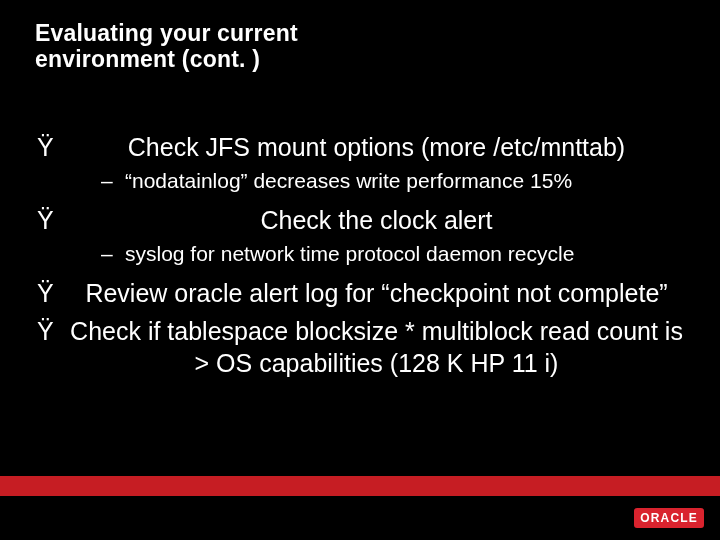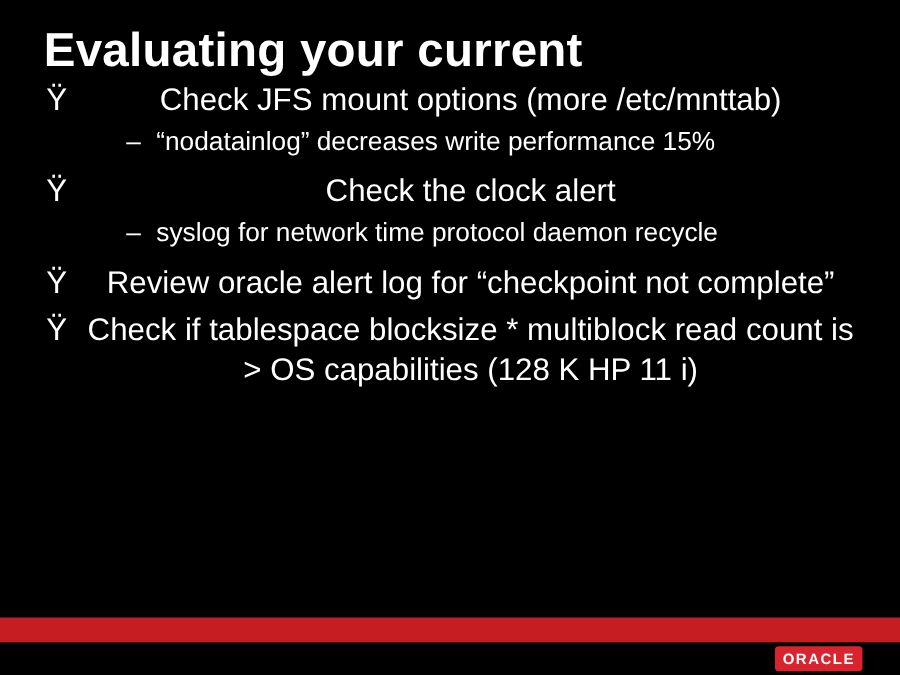--- a/index.html
+++ b/index.html
@@ -10,23 +10,24 @@
     font-family: Arial, Helvetica, sans-serif;
     position: relative;
   }
   .slide {
     width: 720px;
     height: 540px;
     position: relative;
     padding: 20px 30px 0 35px;
   }
   .title {
-    font-size: 38px;
+    font-size: 23px;
     font-weight: bold;
     line-height: 1.15;
+    margin-bottom: 58px;
     letter-spacing: 0.2px;
   }
   .content {
     padding-left: 2px;
   }
   .level1 {
     font-size: 25px;
     line-height: 1.28;
     margin-bottom: 4px;
     display: flex;
@@ -58,26 +59,26 @@
     position: absolute;
     left: 0;
     bottom: 0;
     width: 720px;
   }
   .red-bar {
     height: 20px;
     background: #c61d23;
   }
   .black-bar {
-    height: 26px;
+    height: 44px;
     background: #000;
     display: flex;
     align-items: center;
     justify-content: flex-end;
-    padding-right: 30px;
+    padding-right: 16px;
   }
   .logo {
     display: inline-flex;
     align-items: center;
     height: 20px;
     background: #d9232e;
     border-radius: 3px;
     padding: 0 6px;
   }
   .logo-text {
@@ -88,20 +89,21 @@
     letter-spacing: 1.2px;
   }
 </style>
 </head>
 <body>
 
 <div class="slide">
 
   <div class="title">
     <span>Evaluating your current</span><br>
+    <span>environment (cont. )</span>
   </div>
 
   <div class="content">
 
     <div class="level1">
       <span class="bullet">Ÿ</span>
       <span class="text">Check JFS mount options (more /etc/mnttab)</span>
     </div>
     <div class="level2">
       <span class="dash">–</span>

